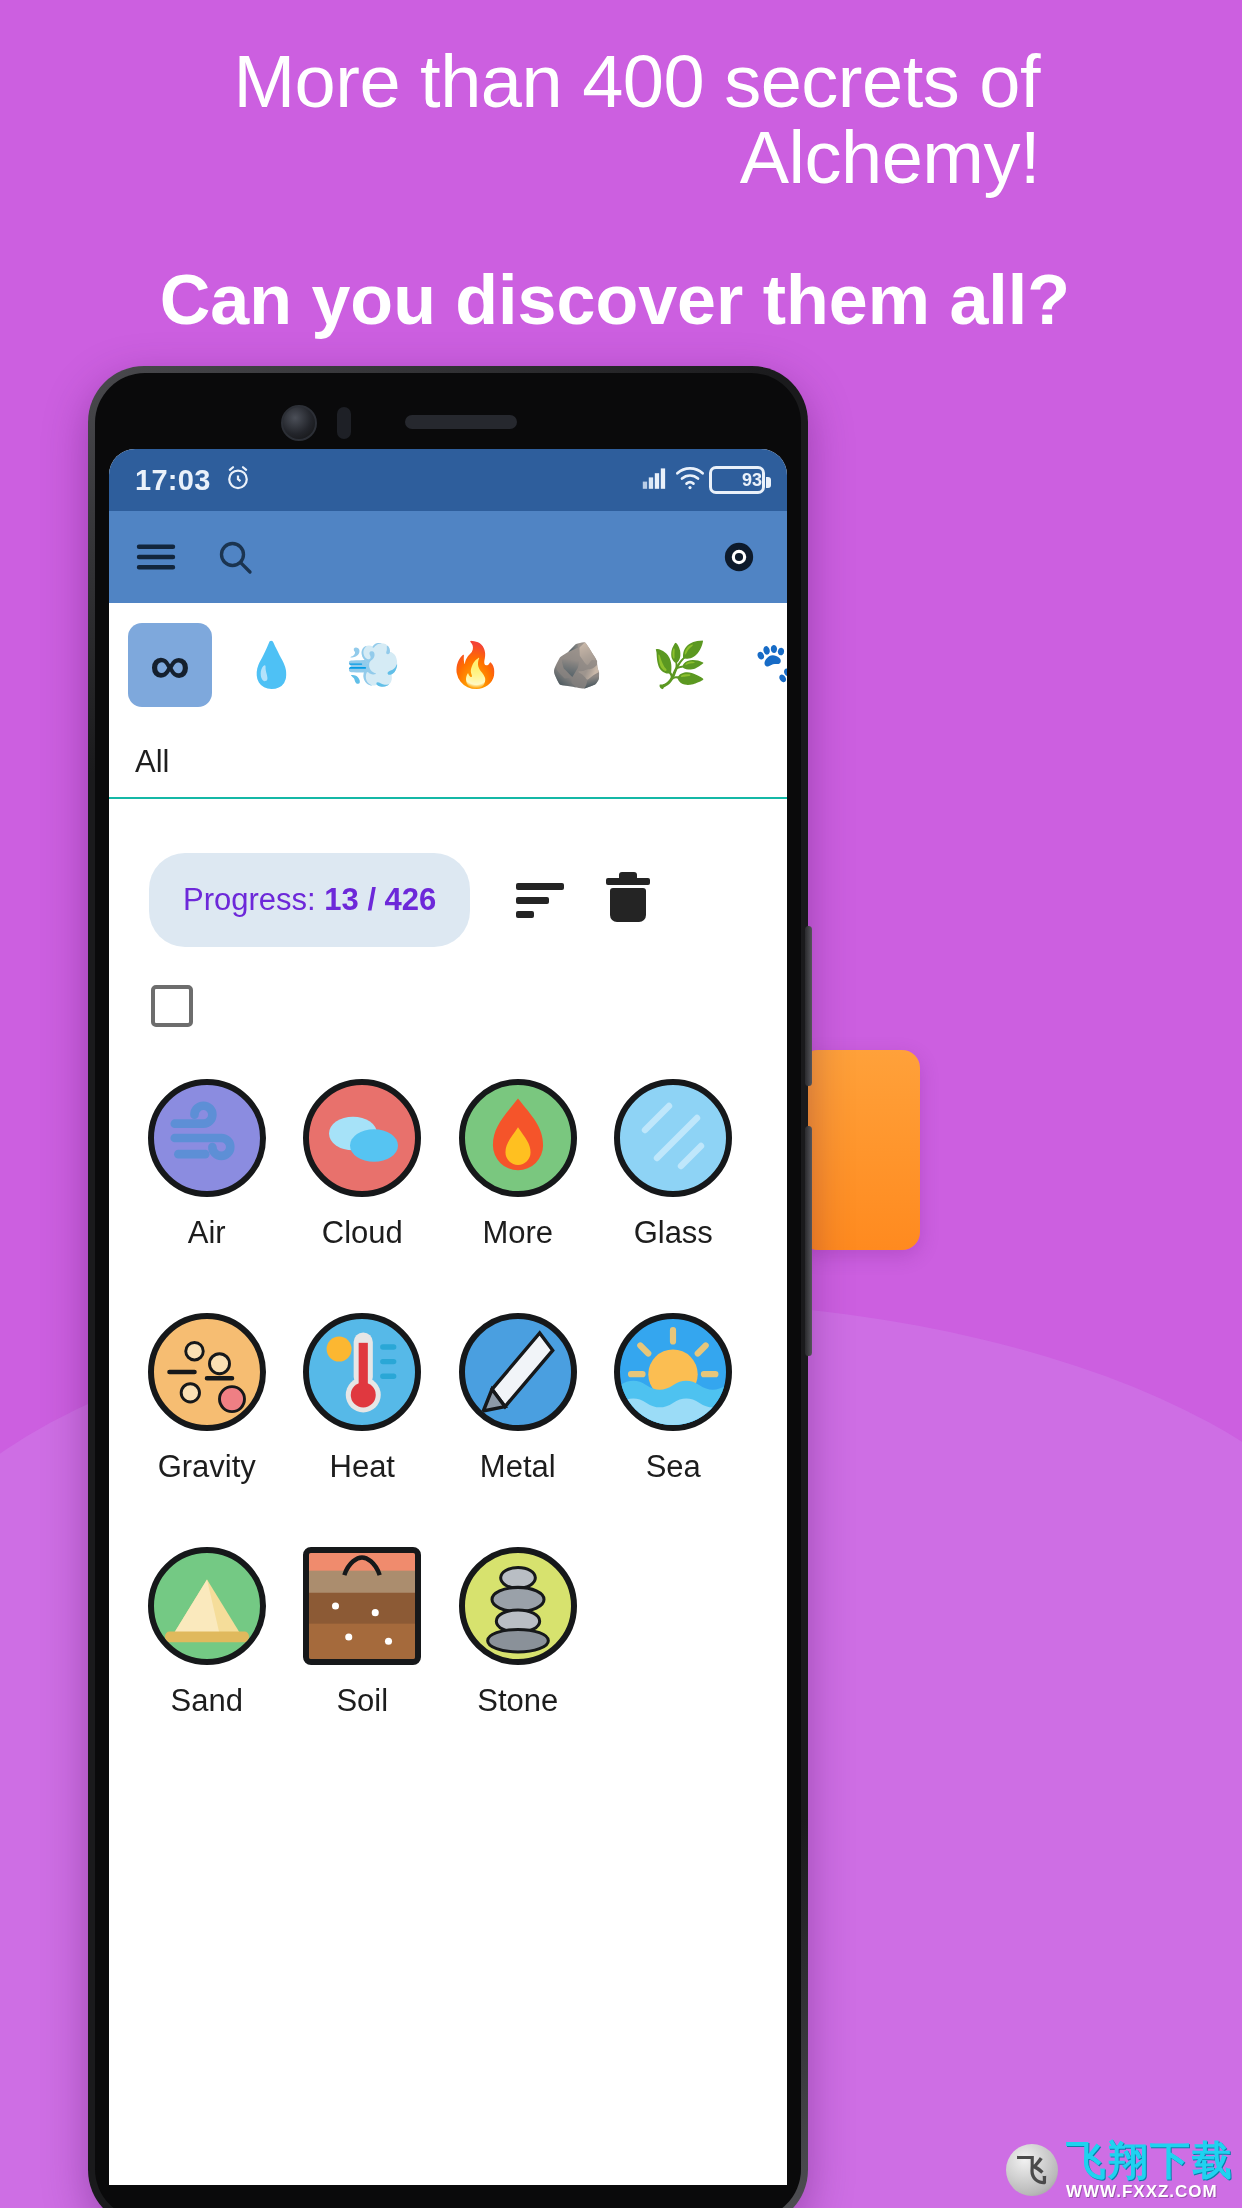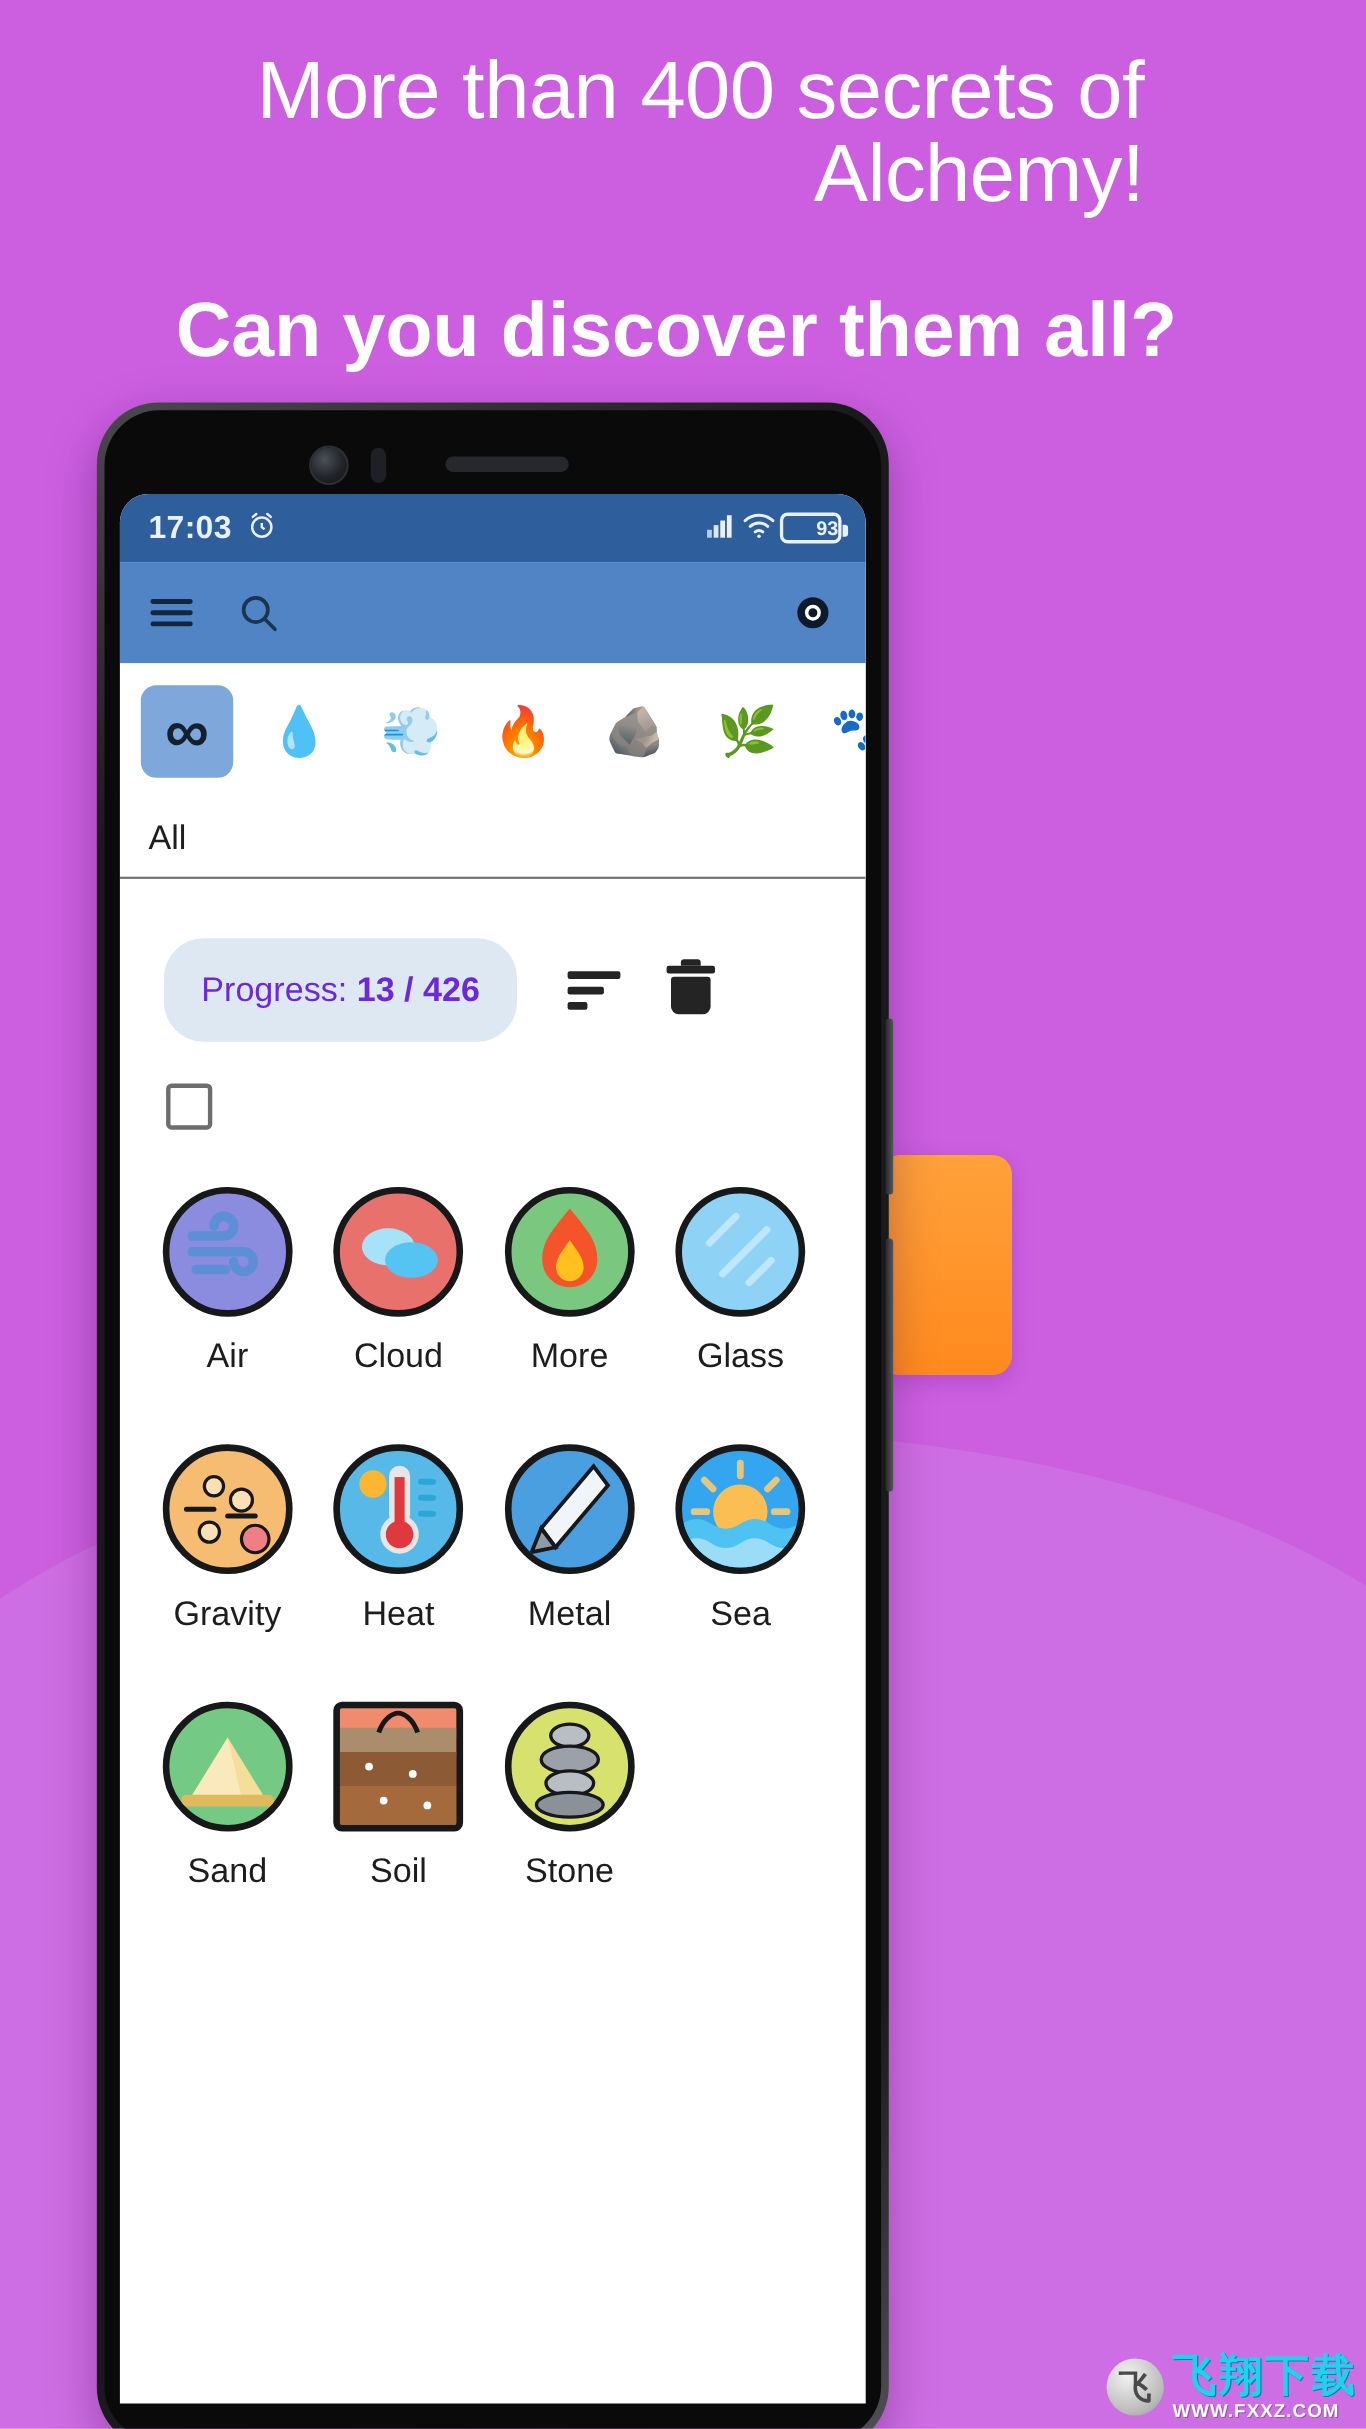--- a/index.html
+++ b/index.html
@@ -116,21 +116,21 @@
   
   .statusbar {
     height: 62px;
     background: #2e5e9c;
     display: flex;
     align-items: center;
     justify-content: space-between;
     padding: 0 22px 0 26px;
     color: #eaf1fa;
   }
-  .sb-left { display: flex; align-items: center; gap: 12px; }
+  .sb-left { display: flex; align-items: flex-end; gap: 12px; }
   .sb-time { font-size: 29px; font-weight: 700; letter-spacing: .3px; }
   .sb-right { display: flex; align-items: center; gap: 3px; }
   .bat {
     position: relative;
     width: 56px; height: 28px;
     border: 3px solid #eaf1fa;
     border-radius: 7px;
     display: flex; align-items: center; justify-content: center;
     font-size: 18px; font-weight: 700; color: #eaf1fa;
   }
@@ -175,21 +175,21 @@
   .tab.selected { background: #7ea8dc; }
   .tab.selected .inf { font-size: 56px; color: #15202e; font-weight: 700; line-height: .8; }
   
   .title-row {
     height: 72px;
     background: #fff;
     display: flex; align-items: center;
     padding: 0 26px;
     font-size: 31px;
     color: #1e1e1e;
-    border-bottom: 2px solid #737373;
+    border-bottom: 2px solid #14b8a6;
   }
   
   .progress-row {
     display: flex; align-items: center;
     padding: 54px 0 0 40px;
     gap: 46px;
   }
   .pill {
     background: #dde8f2;
     border-radius: 36px;

